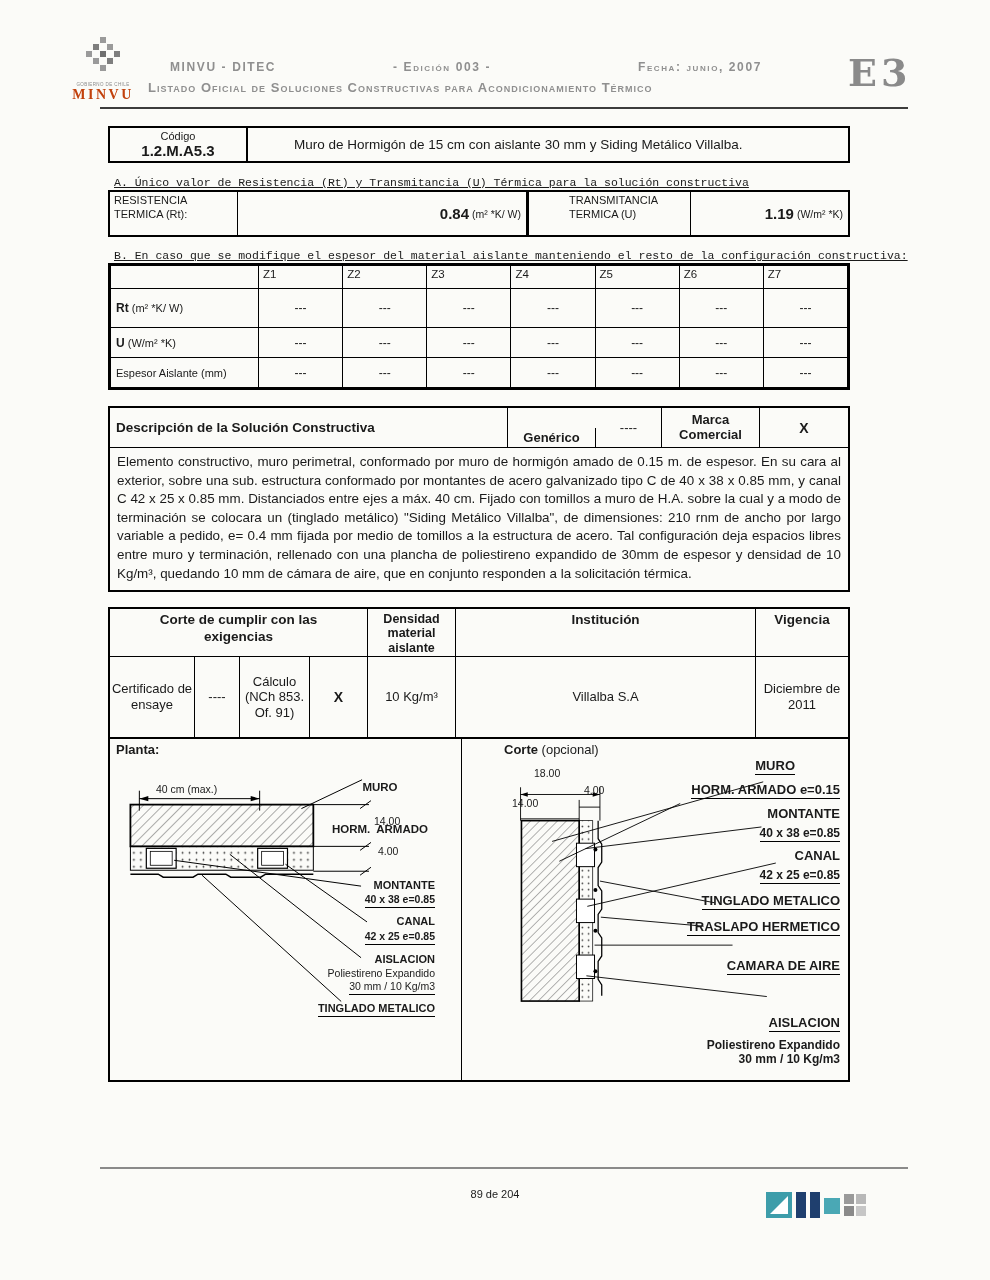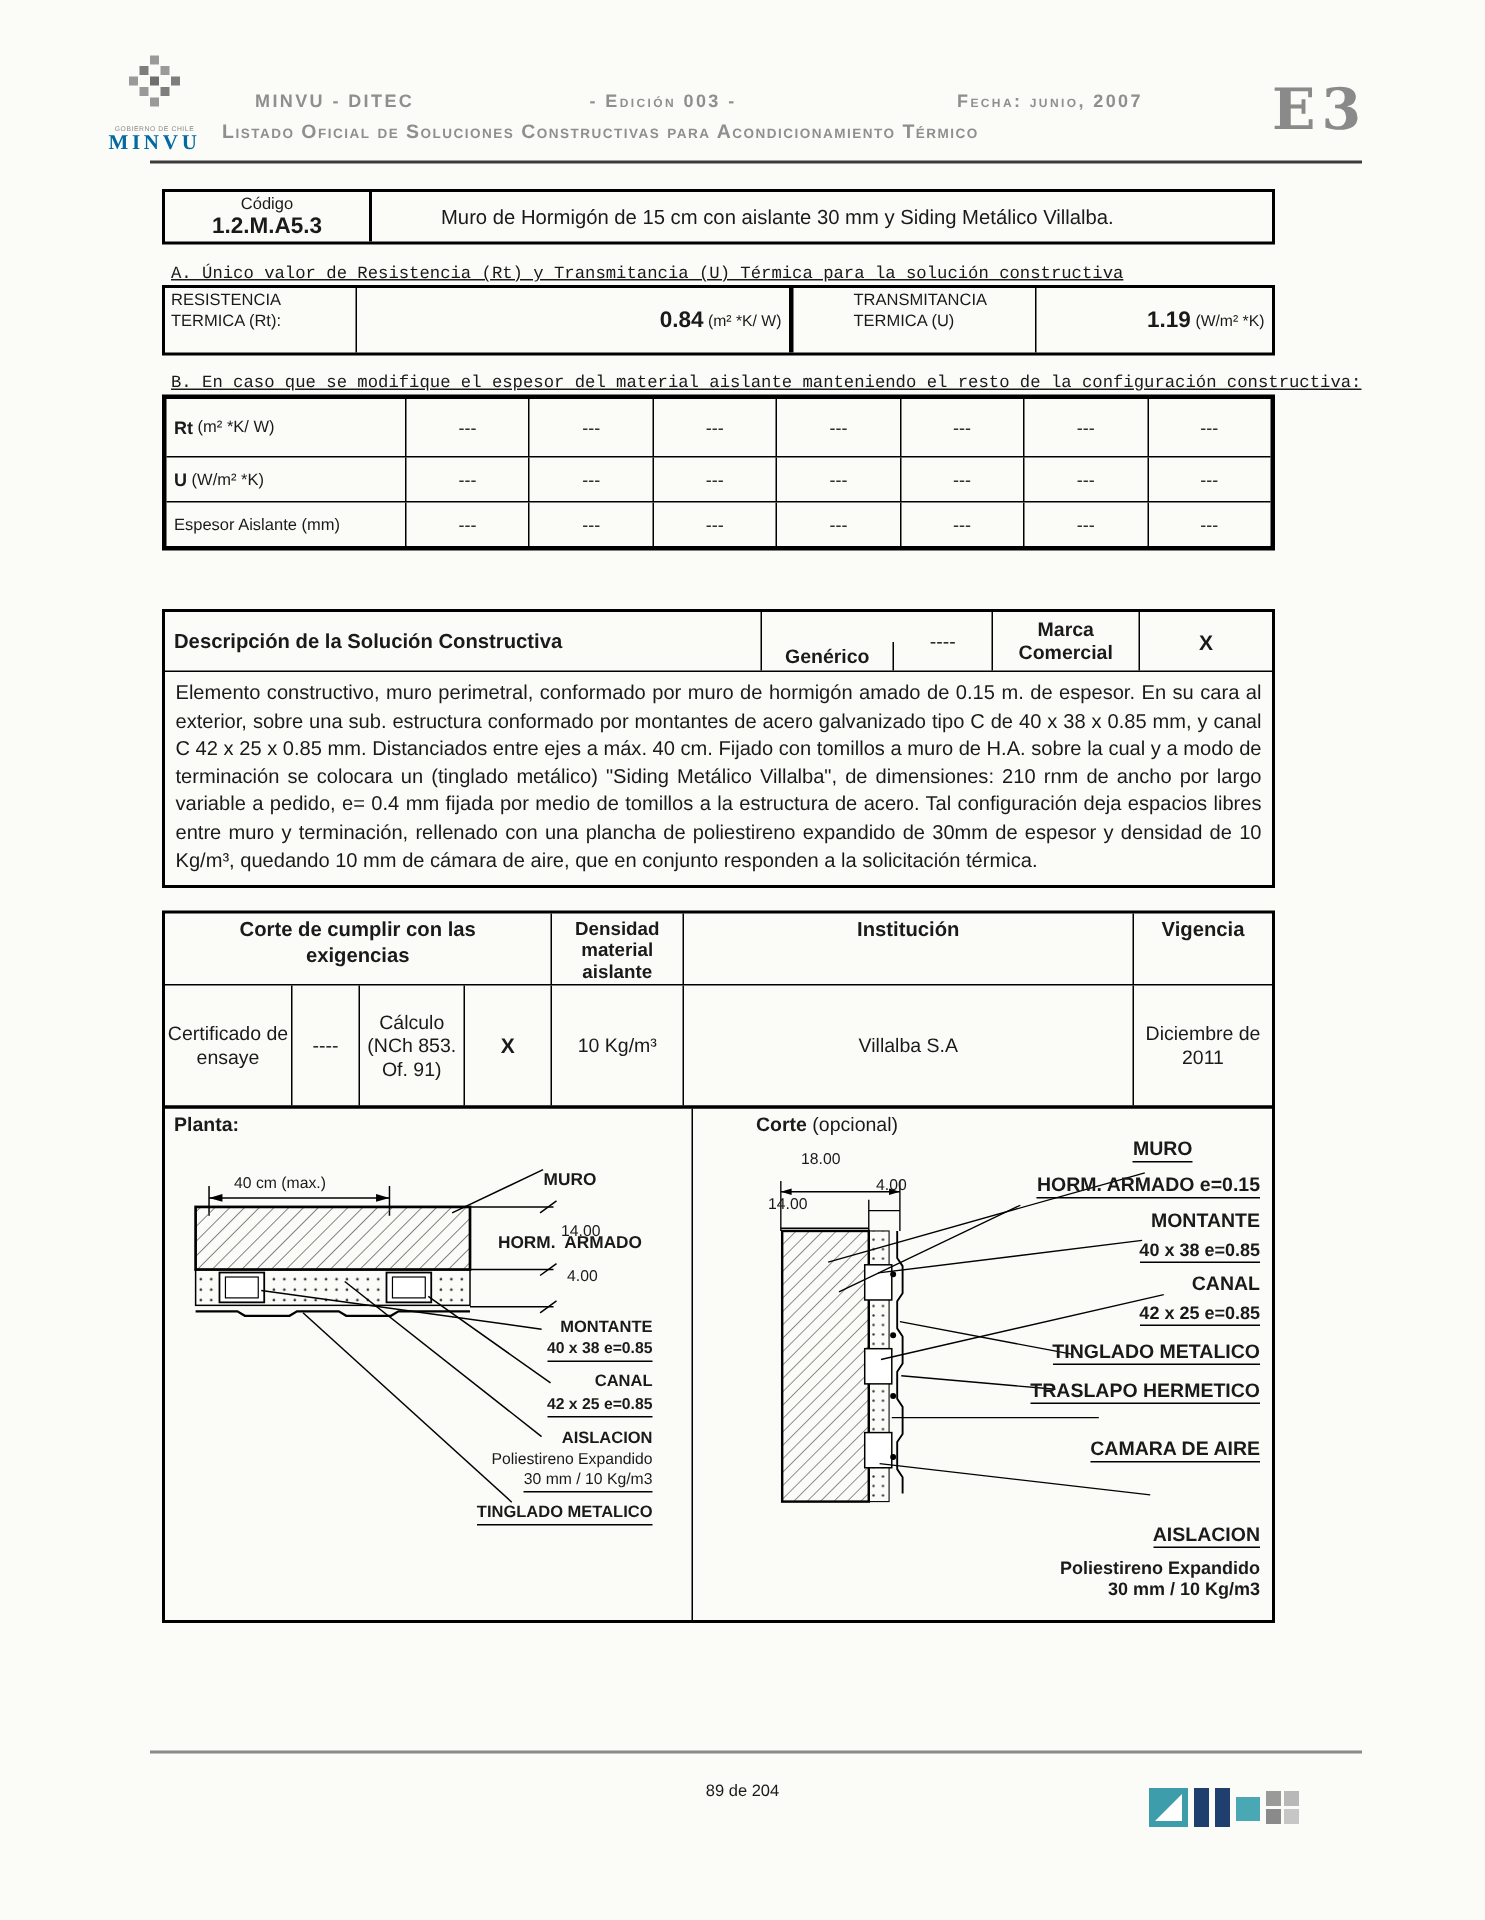--- a/index.html
+++ b/index.html
@@ -3,21 +3,21 @@
 <meta charset="utf-8">
 <style>
   * { margin:0; padding:0; box-sizing:border-box; }
   html,body { background:#d9d9d6; }
   body { font-family:"Liberation Sans", sans-serif; color:#1a1a1a; }
   .page { position:relative; width:990px; height:1280px; background:#fbfbf8; margin:0 auto; overflow:hidden; }
 
   
   .logo-block { position:absolute; left:68px; top:36px; width:70px; text-align:center; }
   .logo-gob { font-size:4.5px; color:#8a8a8a; letter-spacing:.4px; margin-top:2px; }
-  .logo-minvu { font-family:"Liberation Serif", serif; font-weight:bold; font-size:14px; letter-spacing:2.5px; color:#0369a1; }
+  .logo-minvu { font-family:"Liberation Serif", serif; font-weight:bold; font-size:14px; letter-spacing:2.5px; color:#c2410c; }
   .hdr-small { position:absolute; font-weight:bold; color:#8f8f8f; font-variant:small-caps; letter-spacing:1.6px; font-size:12px; white-space:nowrap; }
   .hdr-title { position:absolute; left:148px; top:80px; font-weight:bold; color:#8f8f8f; font-variant:small-caps; letter-spacing:1px; font-size:13px; white-space:nowrap; }
   .hdr-e3 { position:absolute; left:848px; top:50px; font-family:"DejaVu Serif", serif; font-weight:bold; font-size:38px; color:#8a8a8a; letter-spacing:4px; }
   .hdr-rule { position:absolute; left:100px; top:107px; width:808px; border-top:2px solid #3c3c3c; }
 
   
   .abs { position:absolute;gap:36px; }
   .bold { font-weight:bold; }
 
   
@@ -34,21 +34,21 @@
   .tblA { left:108px; top:190px; width:742px; height:47px; border:2px solid #000; display:flex; }
   .tblA-lab { font-size:11px; padding:2px 4px; line-height:1.25; }
   .tblA-val { display:flex; align-items:center; justify-content:flex-end; padding-right:5px; }
   .valbig { font-size:15px; font-weight:bold; }
   .valunit { font-size:10.5px; margin-left:3px; }
 
   
   .tblB { left:108px; top:263px; width:742px; border:3px solid #000; }
   .tbl-row { display:flex; border-bottom:1px solid #000; }
   .tbl-row:last-child { border-bottom:none; }
-  .tblB .lab { width:160px; border-right:1px solid #000; padding:2px 5px; display:flex; align-items:center; font-size:11px; }
+  .tblB .lab { width:148px; border-right:1px solid #000; padding:2px 5px; display:flex; align-items:center; font-size:11px; }
   .tblB .cel { flex:1; border-right:1px solid #000; display:flex; align-items:center; justify-content:center; font-size:12px; }
   .tblB .cel:last-child { border-right:none; }
   .tblB .zhead { justify-content:flex-start; align-items:flex-start; padding:2px 4px; font-size:11.5px; }
   .rowZ { height:23px; }
   .rowRt { height:39px; }
   .rowU { height:30px; }
   .rowEsp { height:29px; }
 
   
   .tblD { left:108px; top:406px; width:742px; border:2px solid #000; }
@@ -149,20 +149,30 @@
     </div>
     <div class="tblA-lab" style="width:126px; border-right:1px solid #000;">TRANSMITANCIA TERMICA (U)</div>
     <div class="tblA-val" style="flex:1;">
       <span class="valbig">1.19</span>
       <span class="valunit">(W/m² *K)</span>
     </div>
   </div>
 
   <div class="sec-title" style="top:249px;">B. En caso que se modifique el espesor del material aislante manteniendo el resto de la configuración constructiva:</div>
   <div class="abs tblB">
+    <div class="tbl-row rowZ">
+      <div class="lab"></div>
+      <div class="cel zhead">Z1</div>
+      <div class="cel zhead">Z2</div>
+      <div class="cel zhead">Z3</div>
+      <div class="cel zhead">Z4</div>
+      <div class="cel zhead">Z5</div>
+      <div class="cel zhead">Z6</div>
+      <div class="cel zhead">Z7</div>
+    </div>
     <div class="tbl-row rowRt">
       <div class="lab">
         <span class="bold" style="font-size:12px;">Rt</span>&nbsp;<span>(m² *K/ W)</span>
       </div>
       <div class="cel">---</div>
       <div class="cel">---</div>
       <div class="cel">---</div>
       <div class="cel">---</div>
       <div class="cel">---</div>
       <div class="cel">---</div>

